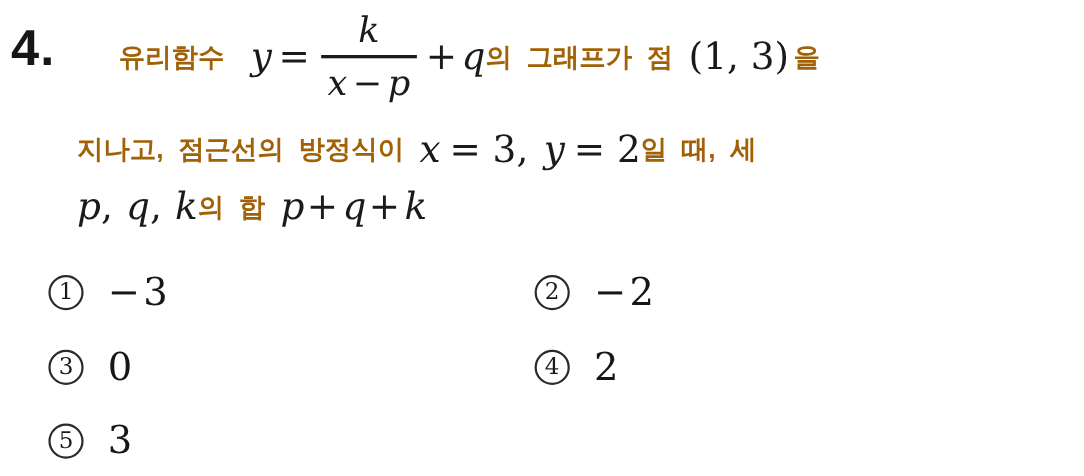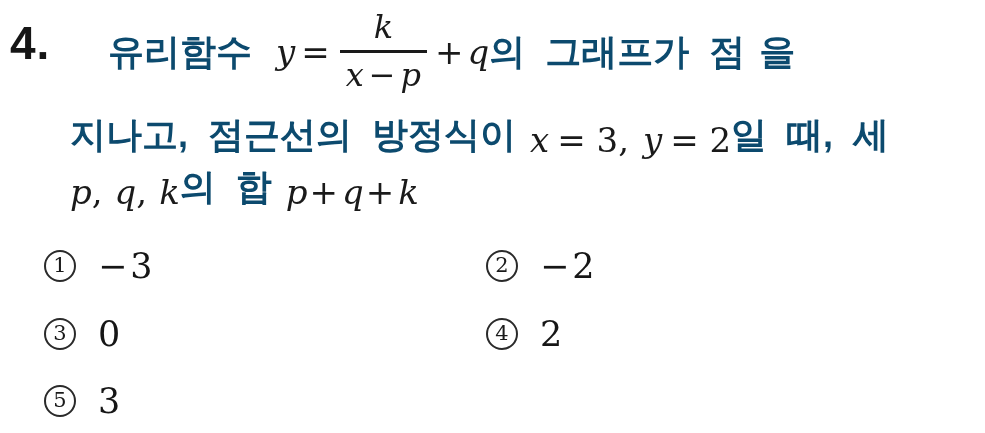--- a/index.html
+++ b/index.html
@@ -19,39 +19,39 @@
     left: 10px;
     top: 16px;
     font: 700 46px "Liberation Sans", sans-serif;
     letter-spacing: 1px;
   }
 
   
   .ko {
     font-family: "Liberation Sans", sans-serif;
     font-weight: 700;
-    font-size: 36px;
+    font-size: 24px;
     white-space: pre;
-    color: #0c4a6e;
+    color: #a16207;
   }
   .mi {
     font-family: "DejaVu Serif", serif;
     font-style: italic;
     font-size: 34px;
     color: #1a1a1a;
     white-space: pre;
   }
   .mn {
     font-family: "DejaVu Serif", serif;
     font-size: 34px;
     color: #1a1a1a;
     white-space: pre;
   }
 
-  .line { position: absolute; display: flex; align-items: flex-end; }
+  .line { position: absolute; display: flex; align-items: center; }
   .line1 { left: 108px; top: 0; height: 104px; align-items: center; }
   .line2 { left: 70px; top: 112px; height: 48px; }
   .line3 { left: 70px; top: 164px; height: 48px; }
 
   .mr4  { margin-right: 4px; }
   .mr6  { margin-right: 6px; }
   .mr8  { margin-right: 8px; }
   .mr12 { margin-right: 12px; }
   .mr14 { margin-right: 14px; }
   .mr24 { margin-right: 24px; }
@@ -125,20 +125,21 @@
       <span class="fbar"></span>
       <span class="fden">
         <span class="mi">x</span>
         <span class="mn">−</span>
         <span class="mi">p</span>
       </span>
     </span>
     <span class="mn ml2 mr4">+</span>
     <span class="mi">q</span>
     <span class="ko mr14">의  그래프가  점</span>
+    <span class="mn mr4">(1, 3)</span>
     <span class="ko">을</span>
   </div>
 
   <div class="line line2">
     <span class="ko mr14">지나고,  점근선의  방정식이</span>
     <span class="mi mr8">x</span>
     <span class="mn mr14">= 3,</span>
     <span class="mi mr8">y</span>
     <span class="mn">= 2</span>
     <span class="ko">일  때,  세</span>

